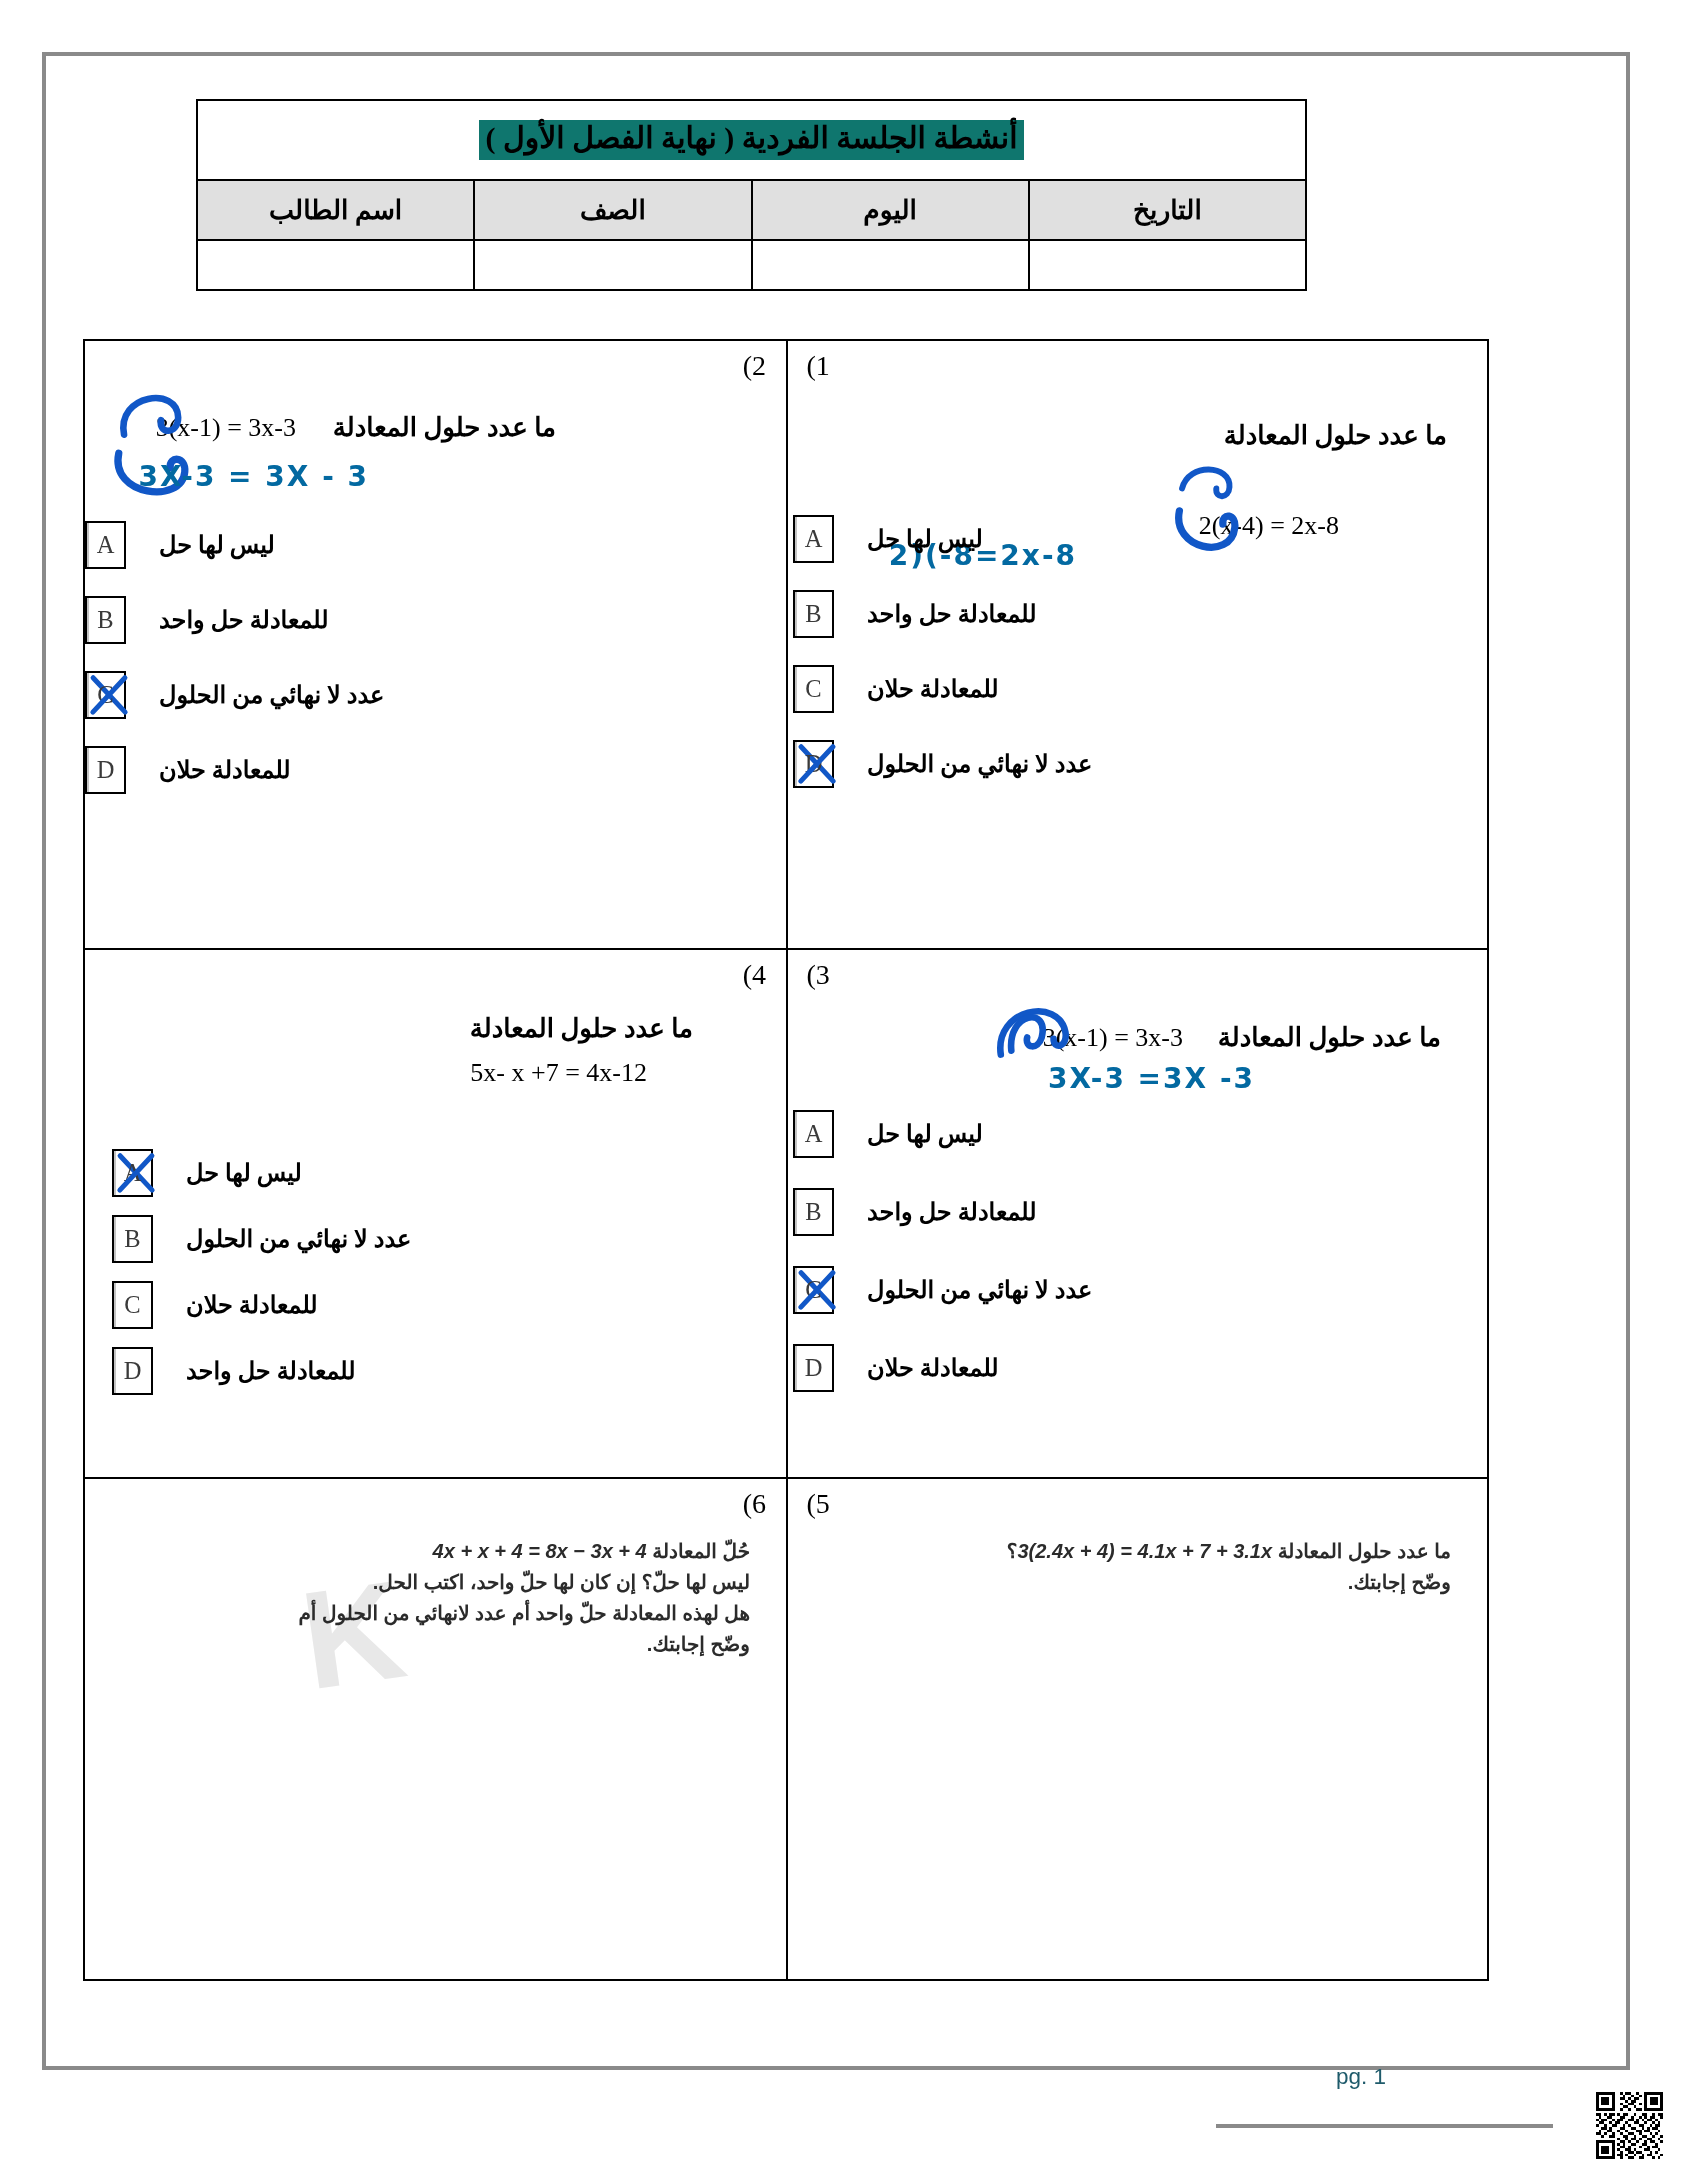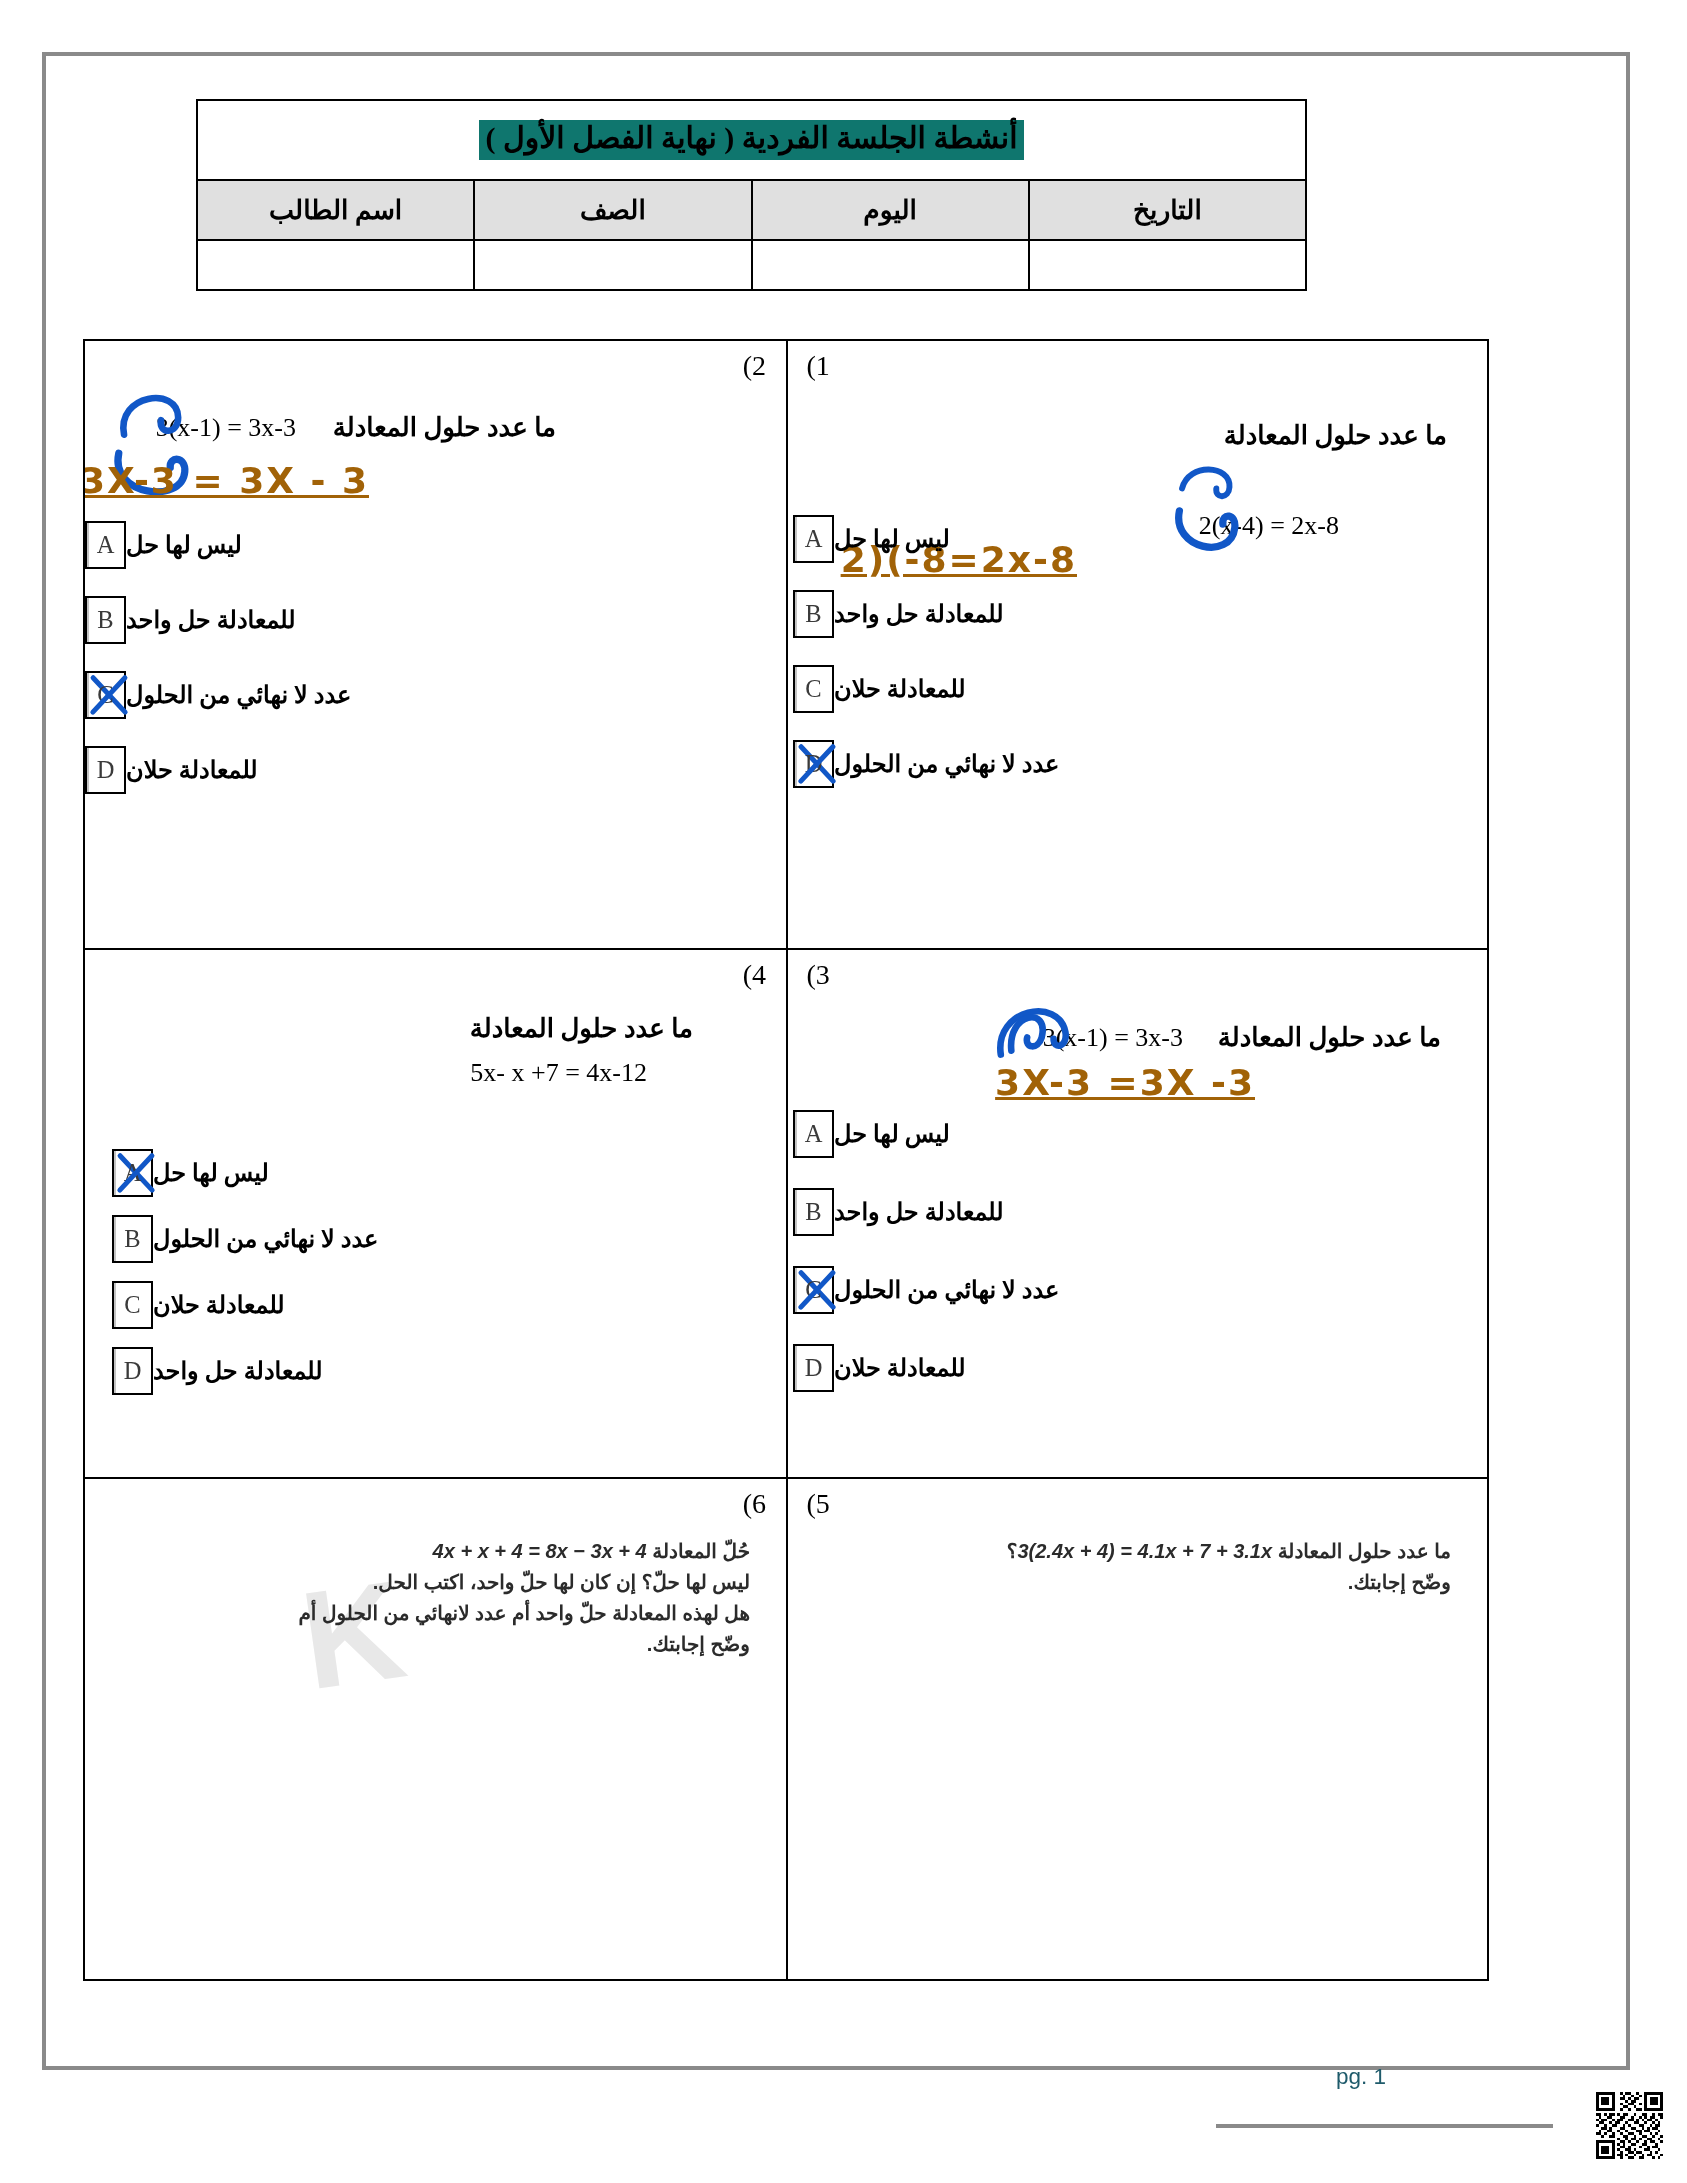--- a/index.html
+++ b/index.html
@@ -141,47 +141,47 @@
     text-align: center;
     font-size: 24.5px;
     font-family: "Liberation Serif", serif;
     color: #3a3a3a;
     direction: ltr;
   }
   .opt-label {
     font-weight: bold;
     font-size: 24px;
     white-space: nowrap;
+    padding-left: 33px;
   }
   
   .opt-box.marked::before,
   .opt-box.marked::after {
     content: "";
     position: absolute;
     left: -4px;
     top: 50%;
     width: 52px;
     height: 5.3px;
     background: #1157c7;
     border-radius: 2.6px;
   }
   .opt-box.marked::before { transform: translateY(-50%) rotate(47deg); }
   .opt-box.marked::after  { transform: translateY(-50%) rotate(-47deg); }
 
   
   .hand {
     position: absolute;
-    color: #a16207;
+    color: #0369a1;
     font-family: "DejaVu Sans", sans-serif;
     font-weight: bold;
-    font-size: 36px;
+    font-size: 28px;
     letter-spacing: 2px;
     direction: ltr;
     white-space: nowrap;
-    text-decoration: underline;
   }
   .hl-yellow {
     background: #f7ec8e;
     border-radius: 48% 52% 46% 54%;
     padding: 1.3px 8px;
   }
 
   
   .arc { position: absolute; pointer-events: none; }
 

